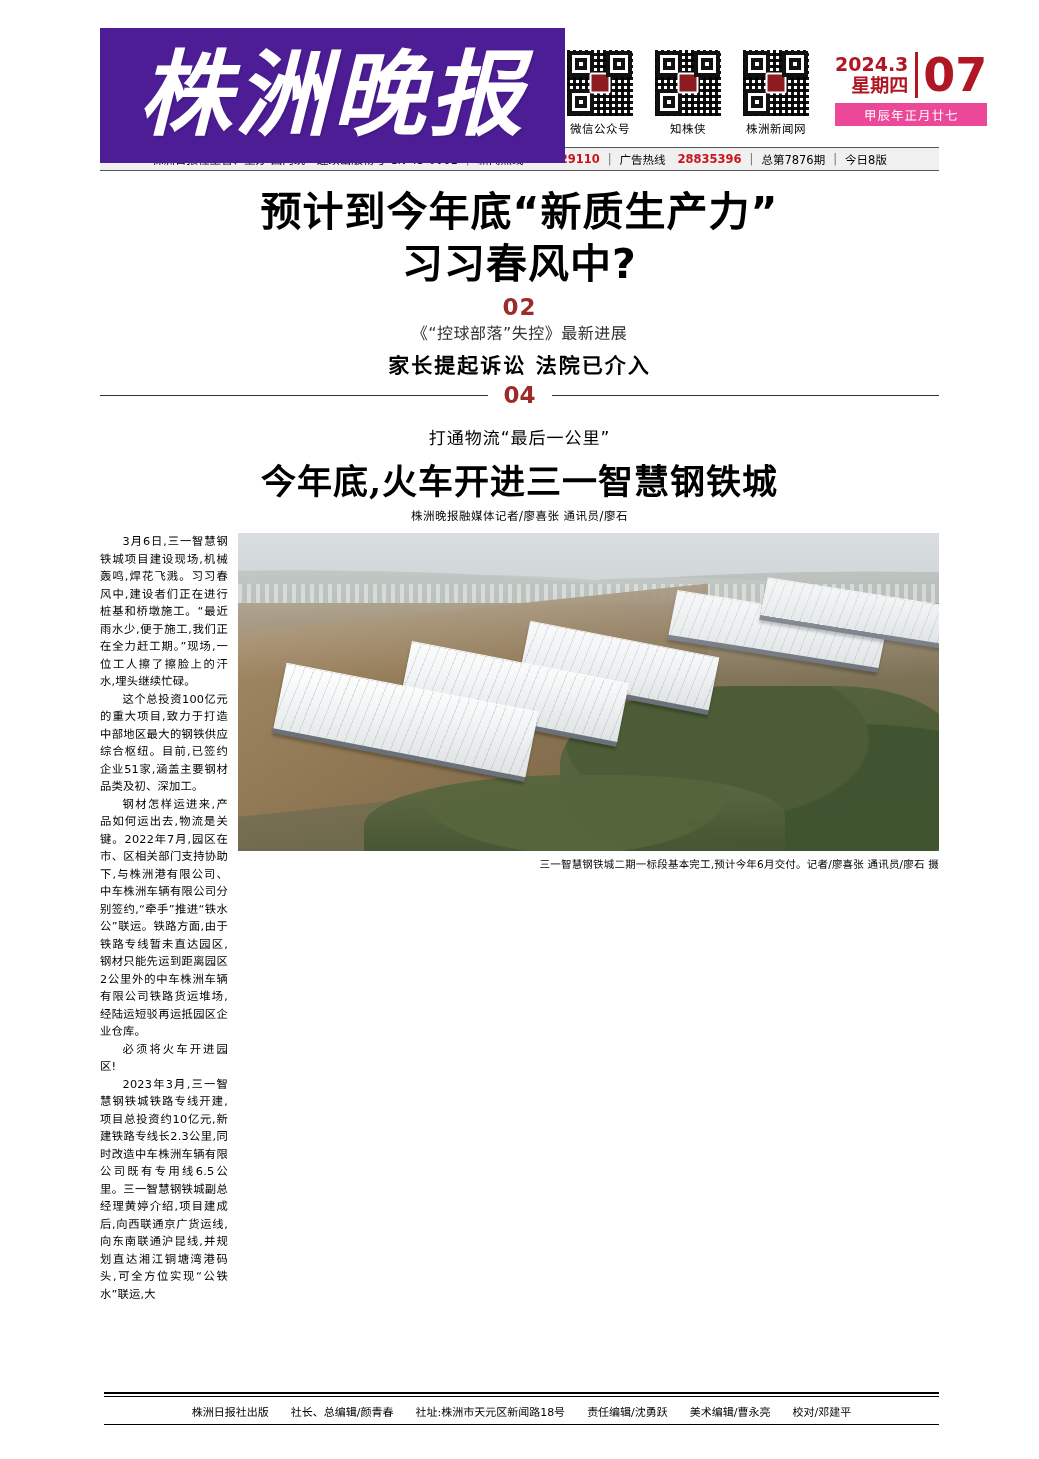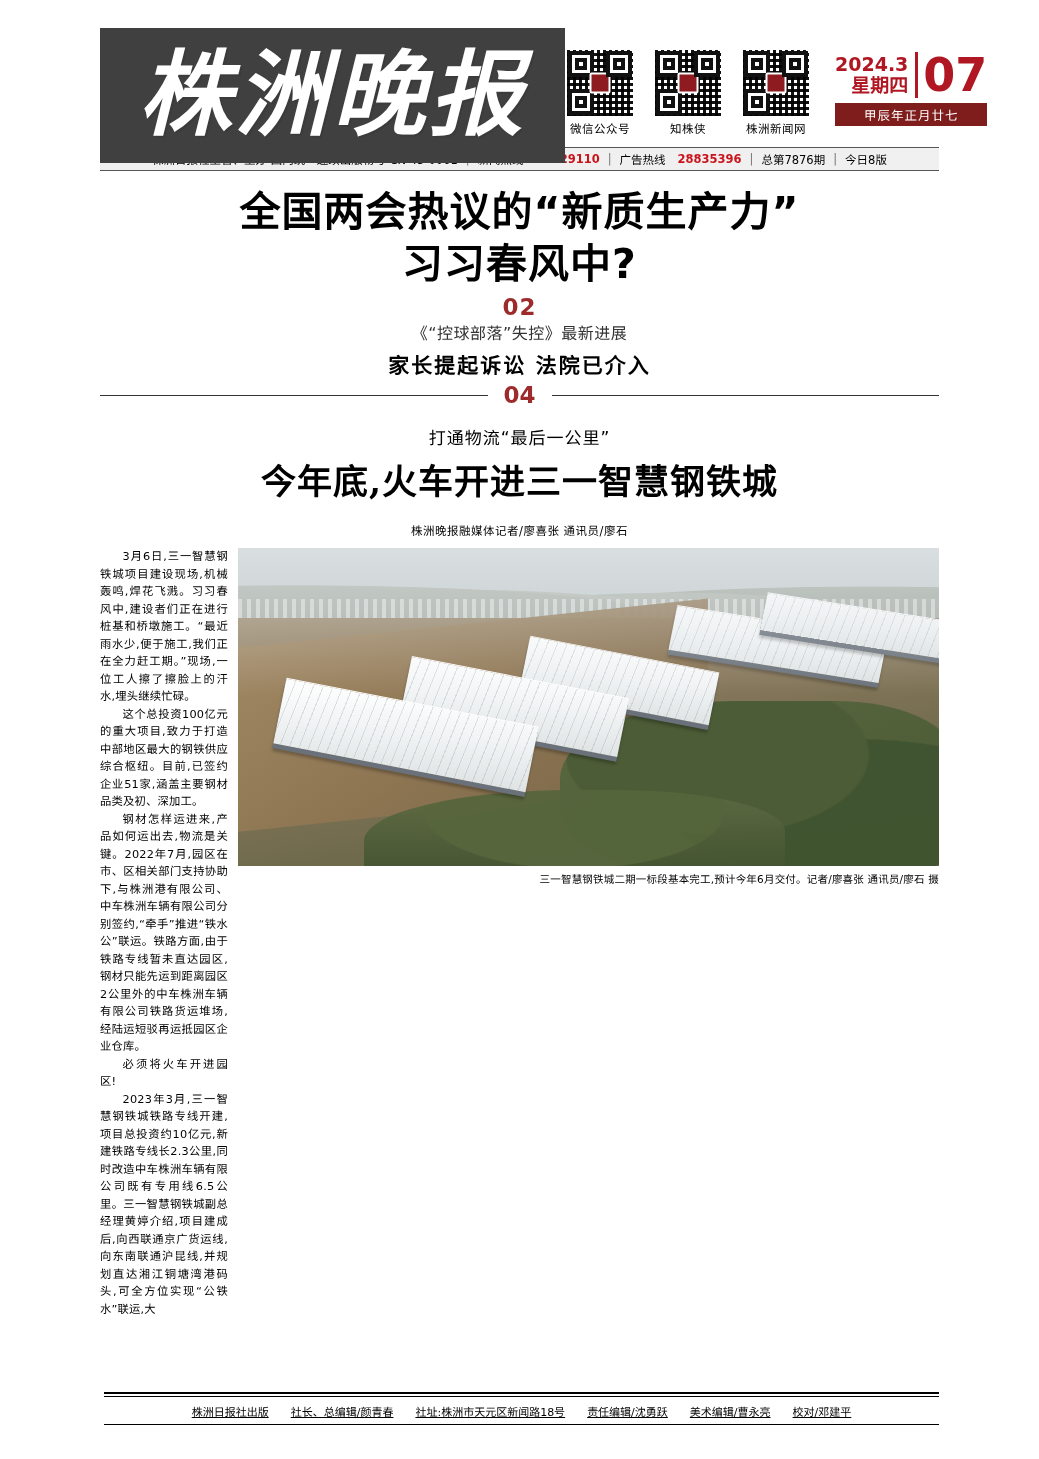--- a/index.html
+++ b/index.html
@@ -28,21 +28,21 @@
   .masthead {
     display: flex;
     align-items: flex-start;
     padding-top: 28px;
     height: 145px;
     box-sizing: border-box;
   }
   .logo-box {
     width: 465px;
     height: 135px;
-    background: #404040;
+    background: #4c1d95;
     position: relative;
     overflow: hidden;
     flex: 0 0 auto;
   }
   .logo-text {
     position: absolute;
     left: 50%;
     top: 50%;
     transform: translate(-50%, -52%);
     color: #fff;
@@ -148,21 +148,21 @@
     margin-right: 5px;
   }
   .date-day {
     color: #b01722;
     font-weight: bold;
     font-size: 46px;
     line-height: 46px;
     font-family: "DejaVu Sans", "Liberation Sans", sans-serif;
   }
   .lunar {
-    background: #7f1d1d;
+    background: #ec4899;
     color: #fff;
     font-size: 12.5px;
     padding: 2px 7px;
     margin-top: 5px;
     letter-spacing: 1px;
     align-self: stretch;
     text-align: center;
   }
 
   
@@ -239,21 +239,21 @@
     text-align: center;
     font-weight: bold;
     font-size: 35px;
     letter-spacing: 1px;
     margin-top: 4px;
     font-family: "DejaVu Serif", "Liberation Serif", serif;
   }
   .lead-byline {
     text-align: center;
     font-size: 11.5px;
-    margin-top: 18px;
+    margin-top: 3px;
     letter-spacing: 0.5px;
   }
 
   .lead-body {
     display: flex;
     margin-top: 10px;
     gap: 10px;
   }
   .col {
     font-size: 11.3px;
@@ -344,21 +344,20 @@
     margin-top: 5px;
     letter-spacing: 0.2px;
   }
 
   
   .footer {
     position: absolute;
     left: 104px;
     right: 100px;
     bottom: 34px;
-    text-decoration: underline;
   }
   .footer-rule-top { border-top: 2px solid #000; }
   .footer-rule-mid { border-top: 1px solid #000; margin-top: 2px; }
   .footer-text {
     display: flex;
     justify-content: center;
     gap: 22px;
     font-size: 11px;
     padding: 6px 0 5px 0;
     white-space: nowrap;
@@ -426,21 +425,21 @@
     <span class="divider">|</span>
     <span>广告热线</span>
     <span class="hot">28835396</span>
     <span class="divider">|</span>
     <span>总第7876期</span>
     <span class="divider">|</span>
     <span>今日8版</span>
   </div>
 
   <div class="teaser-zone">
-    <div class="teaser-main">全国两会热议的“新质生产力”</div>
+    <div class="teaser-main">预计到今年底“新质生产力”</div>
     <div class="teaser-main">习习春风中?</div>
     <div class="page-ref">02</div>
 
     <div class="teaser-kicker">《“控球部落”失控》最新进展</div>
     <div class="teaser-sub">家长提起诉讼  法院已介入</div>
     <div class="page-ref-rule">
       <div class="line"></div>
       <div class="num">04</div>
       <div class="line"></div>
     </div>

